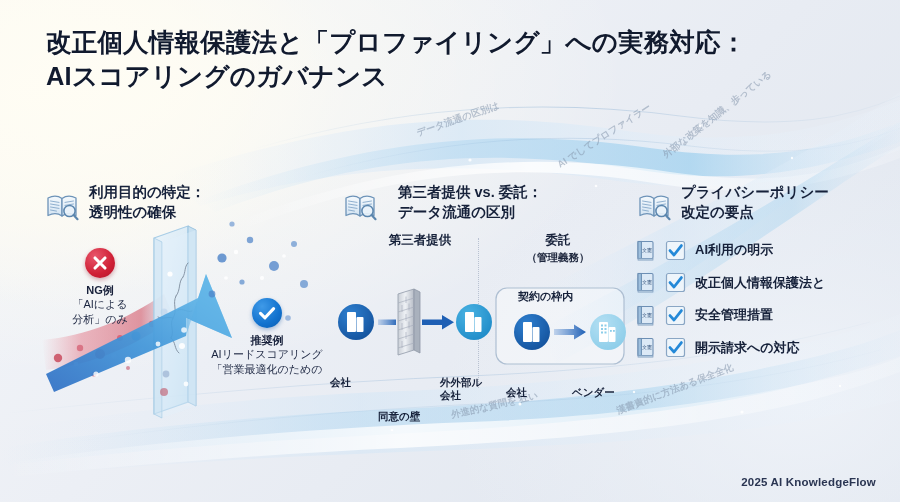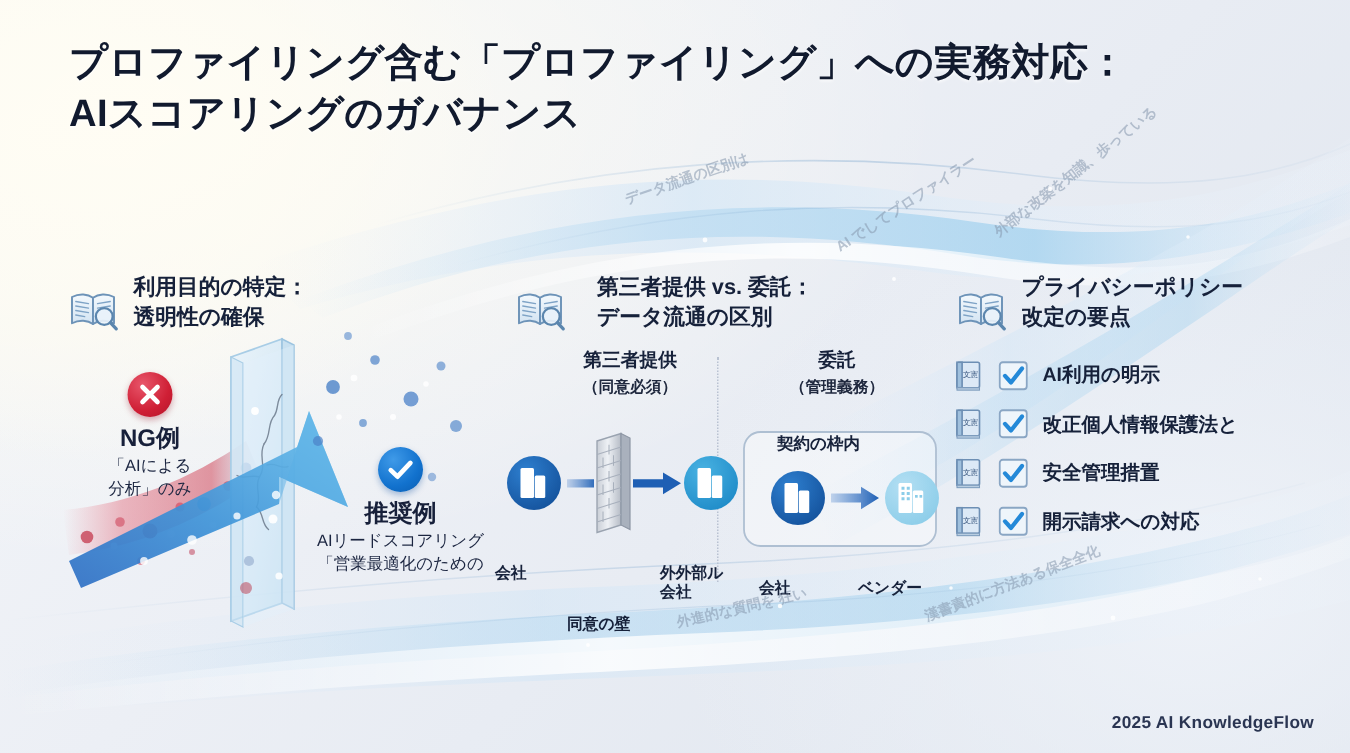--- a/index.html
+++ b/index.html
@@ -31,21 +31,21 @@
   .sec-head{position:absolute;display:flex;align-items:flex-end;gap:9px;}
   .sec-head .txt{
     font-size:14.5px;font-weight:bold;color:#16213a;line-height:1.38;
     white-space:nowrap;
   }
   .book-icon{flex:0 0 auto;margin-top:1px;}
 
   
   #panel-left{position:absolute;left:36px;top:178px;width:300px;height:260px;}
   .badge-label{position:absolute;text-align:center;}
-  .badge-title{font-size:16px;font-weight:bold;color:#17203a;line-height:1.3;}
+  .badge-title{font-size:11px;font-weight:bold;color:#17203a;line-height:1.3;}
   .badge-sub{font-size:11px;color:#1b2540;line-height:1.34;font-weight:normal;}
 
   #ng-block{left:22px;top:70px;width:84px;}
   #ok-block{left:146px;top:120px;width:170px;}
 
   .circ-badge{width:30px;height:30px;border-radius:50%;margin:0 auto 5px;position:relative;}
   .circ-ng{background:radial-gradient(circle at 34% 28%,#e8566b 0%,#cf1f35 60%,#b3142a 100%);
            box-shadow:0 2px 4px rgba(150,20,40,0.35);}
   .circ-ok{background:radial-gradient(circle at 34% 28%,#3f9ae8 0%,#1272ce 60%,#0a5cb0 100%);
            box-shadow:0 2px 4px rgba(18,80,160,0.35);}
@@ -138,21 +138,21 @@
         <circle cx="792" cy="158" r="1.2"></circle>
       <circle cx="520" cy="404" r="1.5"></circle>
         <circle cx="634" cy="392" r="1.2"></circle>
       <circle cx="742" cy="412" r="1.6"></circle>
         <circle cx="840" cy="386" r="1.2"></circle>
       <circle cx="392" cy="430" r="1.3"></circle>
     </g>
   </svg>
 
   <div class="title">
-    <span>プロファイリング含む「プロファイリング」への実務対応：</span>
+    <span>改正個人情報保護法と「プロファイリング」への実務対応：</span>
     <span class="l2">AIスコアリングのガバナンス</span>
   </div>
 
   <div class="sec-head" style="left:46px;top:182px;">
     <svg class="book-icon" width="34" height="30" viewBox="0 0 34 30">
       <defs>
         <linearGradient id="bkg1" x1="0" y1="0" x2="0" y2="1">
           <stop offset="0%" stop-color="#f4f9fd"></stop>
             <stop offset="100%" stop-color="#d2e3f2"></stop>
         </linearGradient>
@@ -310,21 +310,20 @@
       <div>第三者提供 vs. 委託：</div>
       <div>データ流通の区別</div>
     </div>
   </div>
 
   <div id="panel-mid">
     <div class="mid-divider"></div>
 
     <div class="col-head" style="left:20px;top:0;">
       <div class="ch-t">第三者提供</div>
-      <div class="ch-s">（同意必須）</div>
     </div>
 
     <div class="col-head" style="left:158px;top:0;">
       <div class="ch-t">委託</div>
       <div class="ch-s">（管理義務）</div>
     </div>
 
     <svg width="300" height="150" viewBox="0 0 300 150" style="position:absolute;left:0;top:52px;">
       <defs>
         <radialGradient id="dkblue" cx="0.35" cy="0.28" r="0.8">

